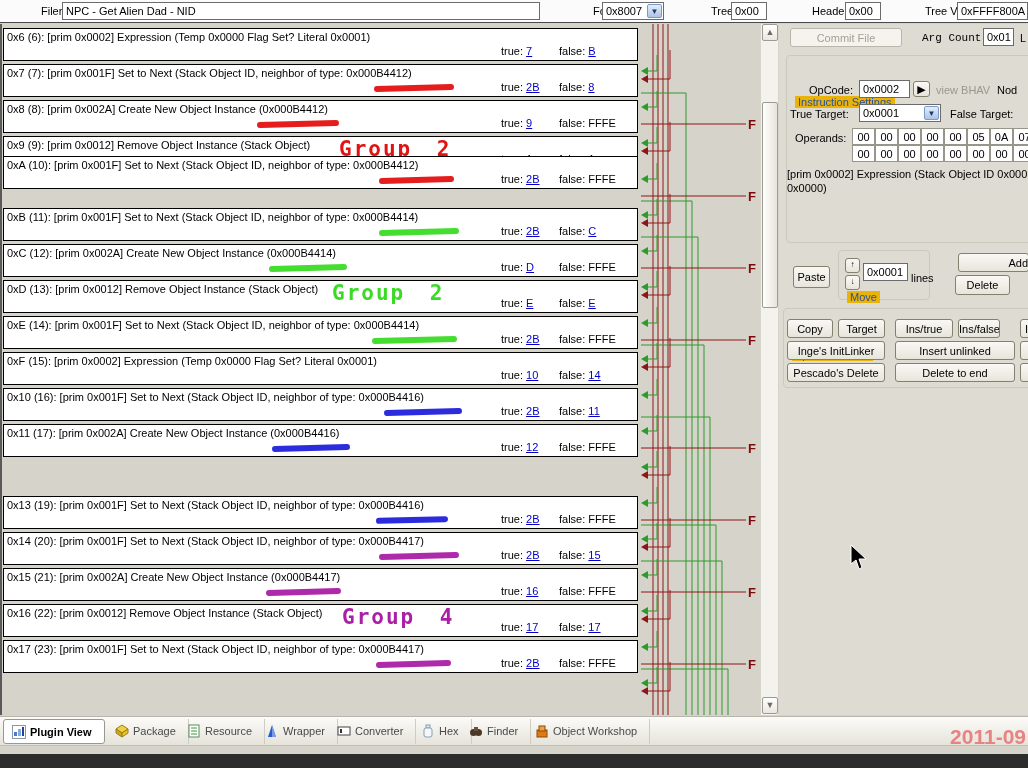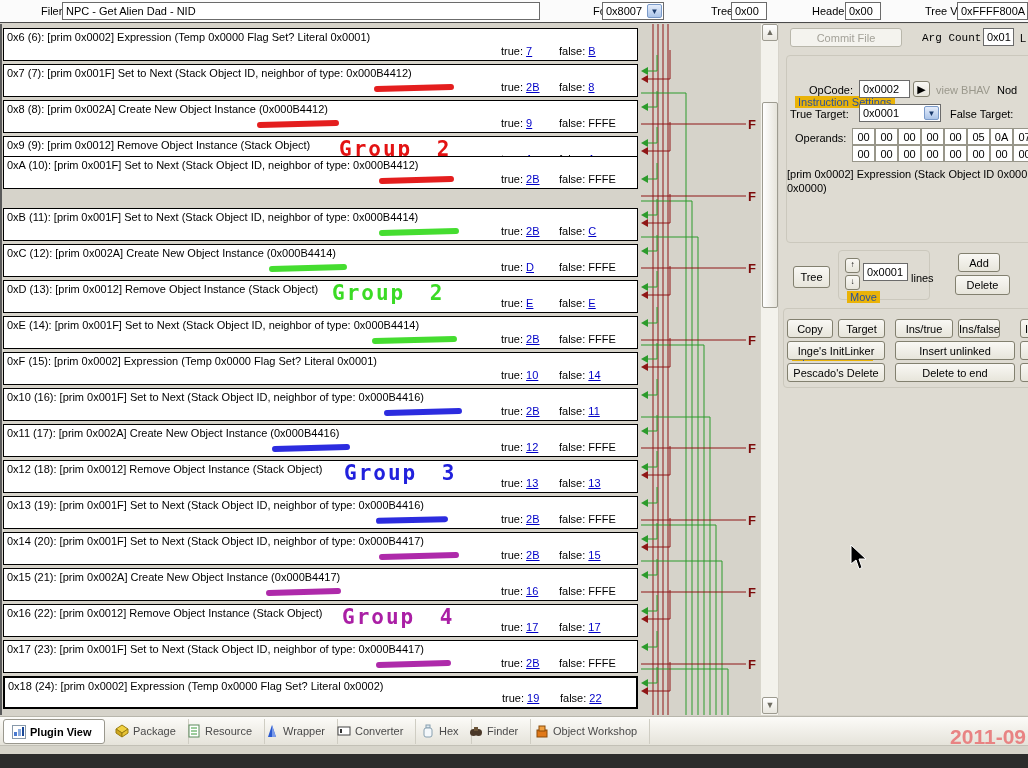--- a/index.html
+++ b/index.html
@@ -143,26 +143,20 @@
         <div class="tf tf-true"><span>true: </span><span class="lnk">2B</span></div>
         <div class="tf tf-false"><span>false: </span><span class="lnk">11</span></div>
         <div class="marker-underline" style="left: 380px; width: 78px; background: rgb(33, 33, 221);"></div>
       </div>
       <div class="irow" style="top: 400px;">
         <div class="irow-text">0x11 (17): [prim 0x002A] Create New Object Instance (0x000B4416)</div>
         <div class="tf tf-true"><span>true: </span><span class="lnk">12</span></div>
         <div class="tf tf-false"><span>false: </span><span class="plain">FFFE</span></div>
         <div class="marker-underline" style="left: 268px; width: 78px; background: rgb(33, 33, 221);"></div>
       </div>
-      <div class="irow" style="top: 436px;">
-        <div class="irow-text">0x12 (18): [prim 0x0012] Remove Object Instance (Stack Object)</div>
-        <div class="tf tf-true"><span>true: </span><span class="lnk">13</span></div>
-        <div class="tf tf-false"><span>false: </span><span class="lnk">13</span></div>
-        <div class="marker-label" style="left: 340px; color: rgb(33, 33, 221);">Group 3</div>
-      </div>
       <div class="irow" style="top: 472px;">
         <div class="irow-text">0x13 (19): [prim 0x001F] Set to Next (Stack Object ID, neighbor of type: 0x000B4416)</div>
         <div class="tf tf-true"><span>true: </span><span class="lnk">2B</span></div>
         <div class="tf tf-false"><span>false: </span><span class="plain">FFFE</span></div>
         <div class="marker-underline" style="left: 372px; width: 72px; background: rgb(33, 33, 221);"></div>
       </div>
       <div class="irow" style="top: 508px;">
         <div class="irow-text">0x14 (20): [prim 0x001F] Set to Next (Stack Object ID, neighbor of type: 0x000B4417)</div>
         <div class="tf tf-true"><span>true: </span><span class="lnk">2B</span></div>
         <div class="tf tf-false"><span>false: </span><span class="lnk">15</span></div>
@@ -178,25 +172,20 @@
         <div class="irow-text">0x16 (22): [prim 0x0012] Remove Object Instance (Stack Object)</div>
         <div class="tf tf-true"><span>true: </span><span class="lnk">17</span></div>
         <div class="tf tf-false"><span>false: </span><span class="lnk">17</span></div>
         <div class="marker-label" style="left: 338px; color: rgb(170, 31, 165);">Group 4</div>
       </div>
       <div class="irow" style="top: 616px;">
         <div class="irow-text">0x17 (23): [prim 0x001F] Set to Next (Stack Object ID, neighbor of type: 0x000B4417)</div>
         <div class="tf tf-true"><span>true: </span><span class="lnk">2B</span></div>
         <div class="tf tf-false"><span>false: </span><span class="plain">FFFE</span></div>
         <div class="marker-underline" style="left: 372px; width: 75px; background: rgb(170, 31, 165);"></div>
-      </div>
-      <div class="irow selected" style="top: 652px;">
-        <div class="irow-text">0x18 (24): [prim 0x0002] Expression (Temp 0x0000 Flag Set? Literal 0x0002)</div>
-        <div class="tf tf-true"><span>true: </span><span class="lnk">19</span></div>
-        <div class="tf tf-false"><span>false: </span><span class="lnk">22</span></div>
       </div>
     </div>
   <svg id="flow-svg">
       <line x1="13" y1="0" x2="13" y2="691" stroke="#8f1616" stroke-width="1"></line>
       <line x1="18" y1="0" x2="18" y2="691" stroke="#8f1616" stroke-width="1"></line>
       <line x1="23" y1="0" x2="23" y2="691" stroke="#8f1616" stroke-width="1"></line>
       <line x1="28" y1="0" x2="28" y2="691" stroke="#8f1616" stroke-width="1"></line>
       <polyline points="1,69 46,69 46,691" fill="none" stroke="#2c9b2c"></polyline>
       <polyline points="17,31 17,47 7,47" fill="none" stroke="#2c9b2c"></polyline>
       <polygon points="1,47 8,43 8,51" fill="#2c9b2c"></polygon>
@@ -320,29 +309,29 @@
         <div class="op-cell" style="left: 142px; top: 121px;">00</div>
         <div class="op-cell" style="left: 165px; top: 121px;">00</div>
         <div class="op-cell" style="left: 188px; top: 121px;">00</div>
         <div class="op-cell" style="left: 211px; top: 121px;">00</div>
         <div class="op-cell" style="left: 234px; top: 121px;">00</div>
       </div>
 
     <div class="p-lbl" style="left:8px; top:144px;">[prim 0x0002] Expression (Stack Object ID 0x000</div>
     <div class="p-lbl" style="left:8px; top:158px;">0x0000)</div>
 
-    <div class="xp-btn" style="left:14px; top:242px; width:37px; height:22px; padding-top:4px;">Tree</div>
+    <div class="xp-btn" style="left:14px; top:242px; width:37px; height:22px; padding-top:4px;">Paste</div>
     <div class="groupbox" style="left:59px; top:226px; width:92px; height:50px;">
       <span class="gb-title blue-title">Move</span>
     </div>
     <div class="xp-btn" style="left:66px; top:234px; width:15px; height:15px; padding-top:1px; font-size:8px;">↑</div>
     <div class="xp-btn" style="left:66px; top:251px; width:15px; height:15px; padding-top:1px; font-size:8px;">↓</div>
     <div class="wfield" style="left:84px; top:239px; width:45px;">0x0001</div>
     <span class="p-lbl" style="left:132px; top:248px;">lines</span>
-    <div class="xp-btn" style="left:179px; top:229px; width:42px; height:19px;">Add</div>
+    <div class="xp-btn" style="left:179px; top:229px; width:71px; height:19px;text-align:right;">Add</div>
     <div class="xp-btn" style="left:176px; top:251px; width:55px; height:20px;">Delete</div>
 
     <div class="groupbox" style="left:4px; top:284px; width:252px; height:80px;">
       <span class="gb-title blue-title">Special buttons</span>
     </div>
     <div id="special-buttons">
         <div class="xp-btn" style="left: 8px; top: 295px; width: 46px; height: 19px;">Copy</div>
         <div class="xp-btn" style="left: 59px; top: 295px; width: 47px; height: 19px;">Target</div>
         <div class="xp-btn" style="left: 116px; top: 295px; width: 58px; height: 19px;">Ins/true</div>
         <div class="xp-btn" style="left: 179px; top: 295px; width: 42px; height: 19px;">Ins/false</div>

